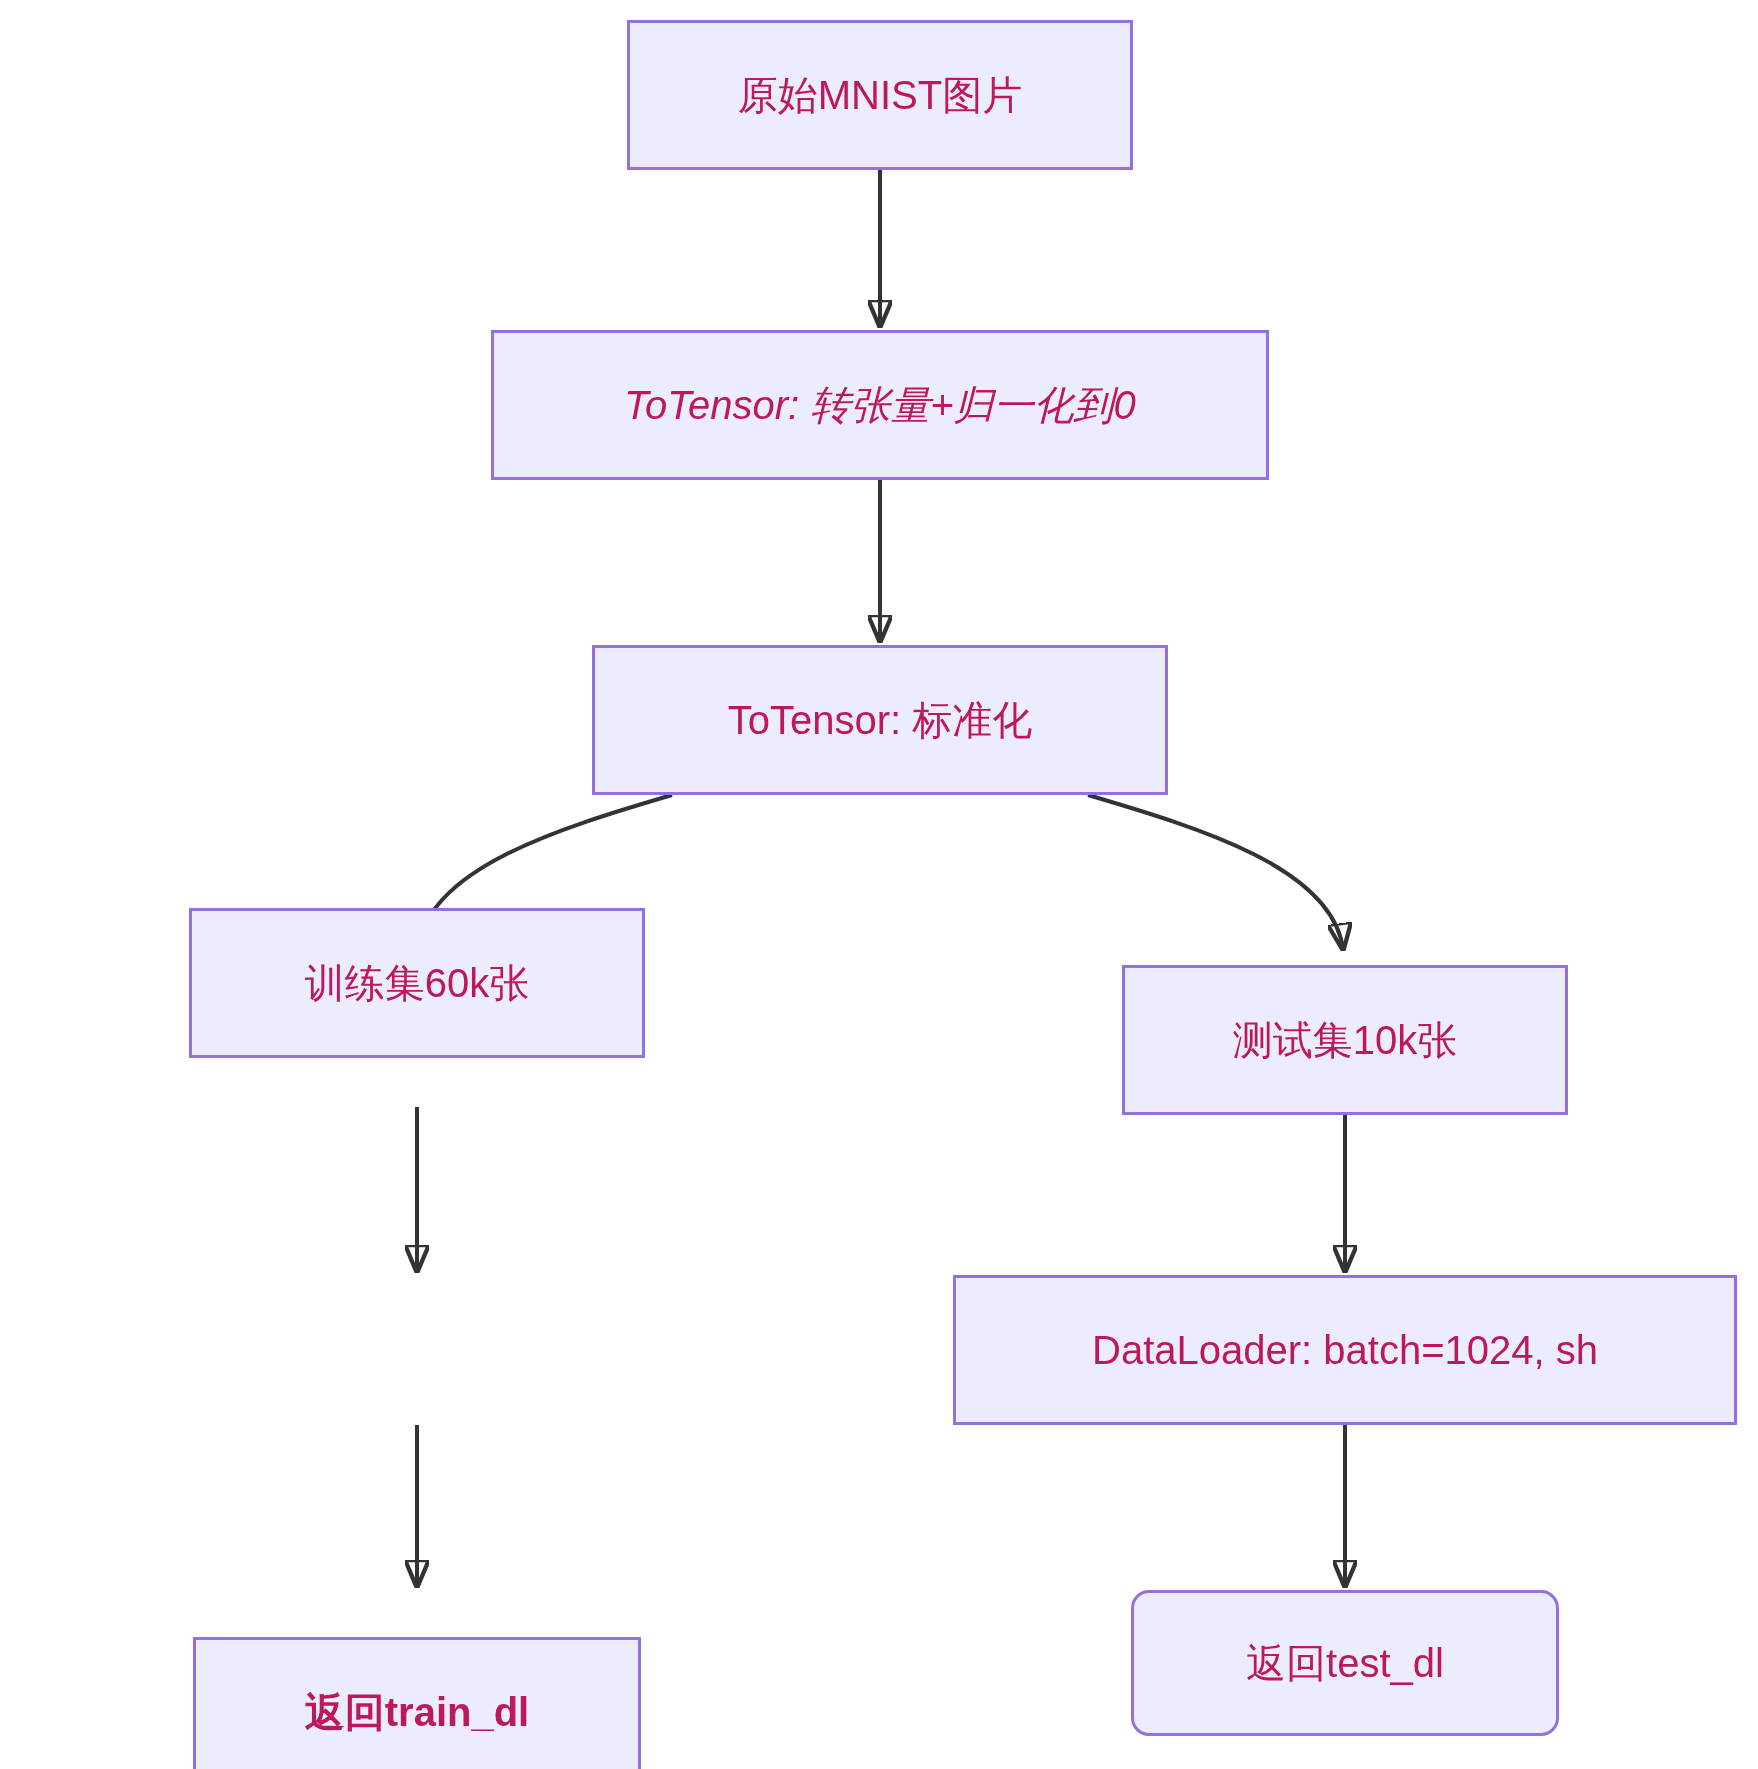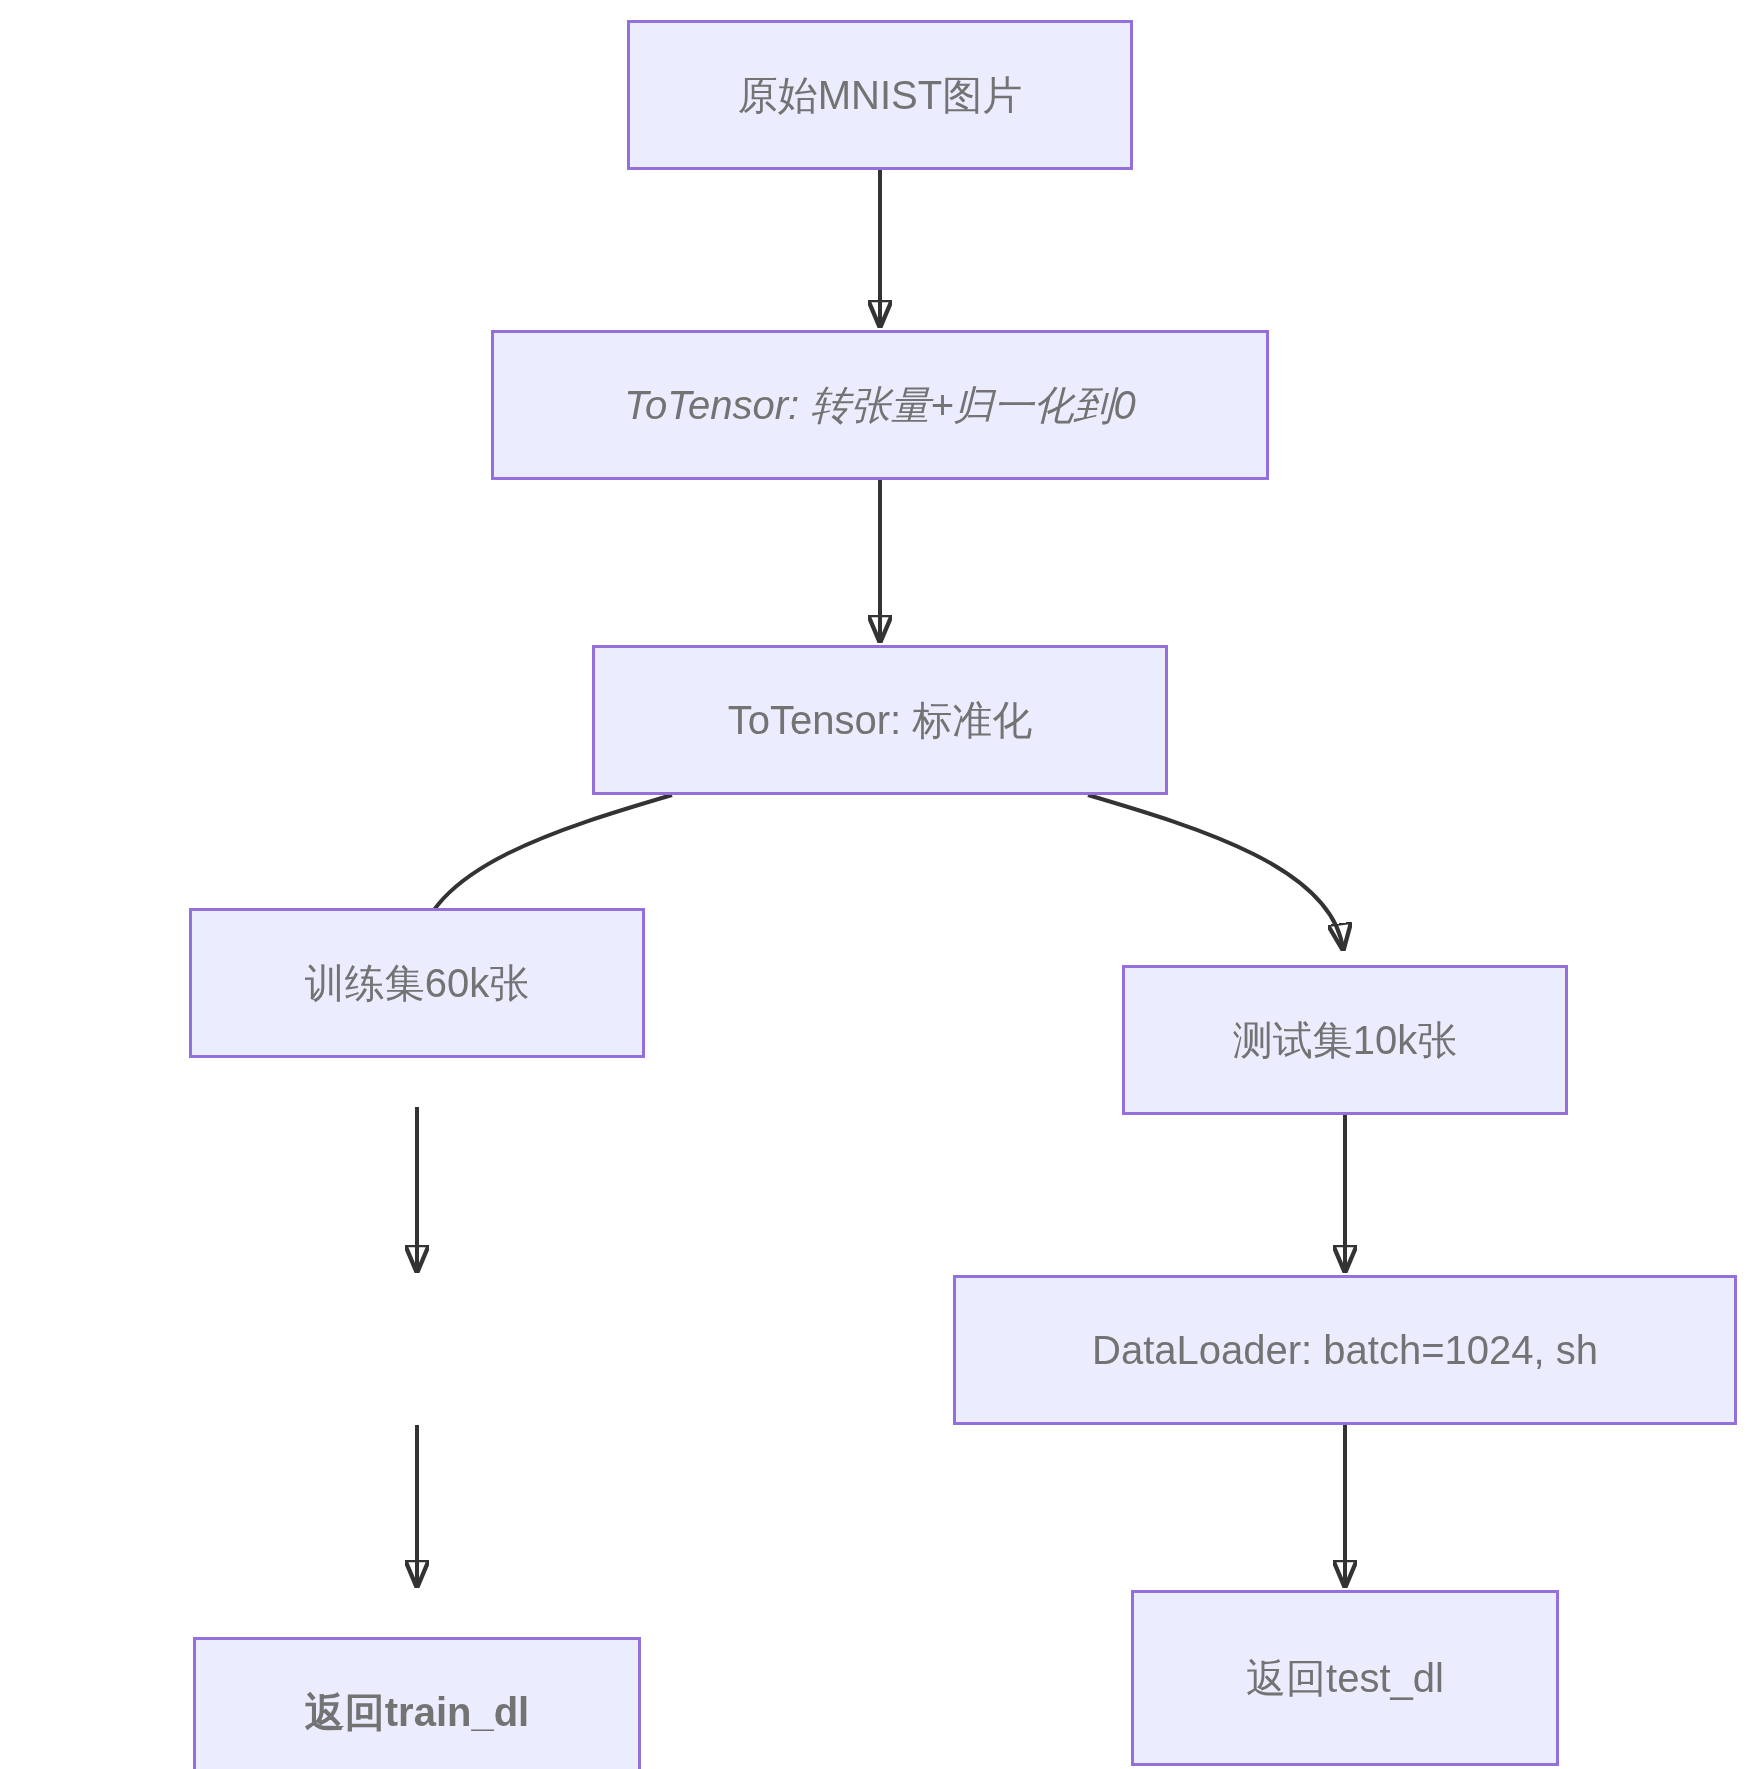--- a/index.html
+++ b/index.html
@@ -31,21 +31,21 @@
     position: absolute;
     box-sizing: border-box;
     background: #ECECFF;
     border: 3px solid #9370DB;
     display: flex;
     align-items: center;
     justify-content: center;
     overflow: hidden;
   }
   .node-label {
-    color: #737373;
+    color: #be185d;
     font-size: 40px;
     white-space: nowrap;
     text-align: center;
   }
 </style>
 </head>
 <body>
 
 <div class="canvas">
 
@@ -87,17 +87,17 @@
 
 
   <div class="node" style="left:953px; top:1275px; width:784px; height:150px;">
     <span class="node-label">DataLoader: batch=1024, sh</span>
   </div>
 
   <div class="node" style="left:193px; top:1637px; width:448px; height:150px;font-weight:bold;">
     <span class="node-label">返回train_dl</span>
   </div>
 
-  <div class="node" style="left:1131px; top:1590px; width:428px; height:176px;">
+  <div class="node" style="left:1131px; top:1590px; width:428px; height:146px;border-radius:18px;">
     <span class="node-label">返回test_dl</span>
   </div>
 
 </div>
 
 </body></html>

